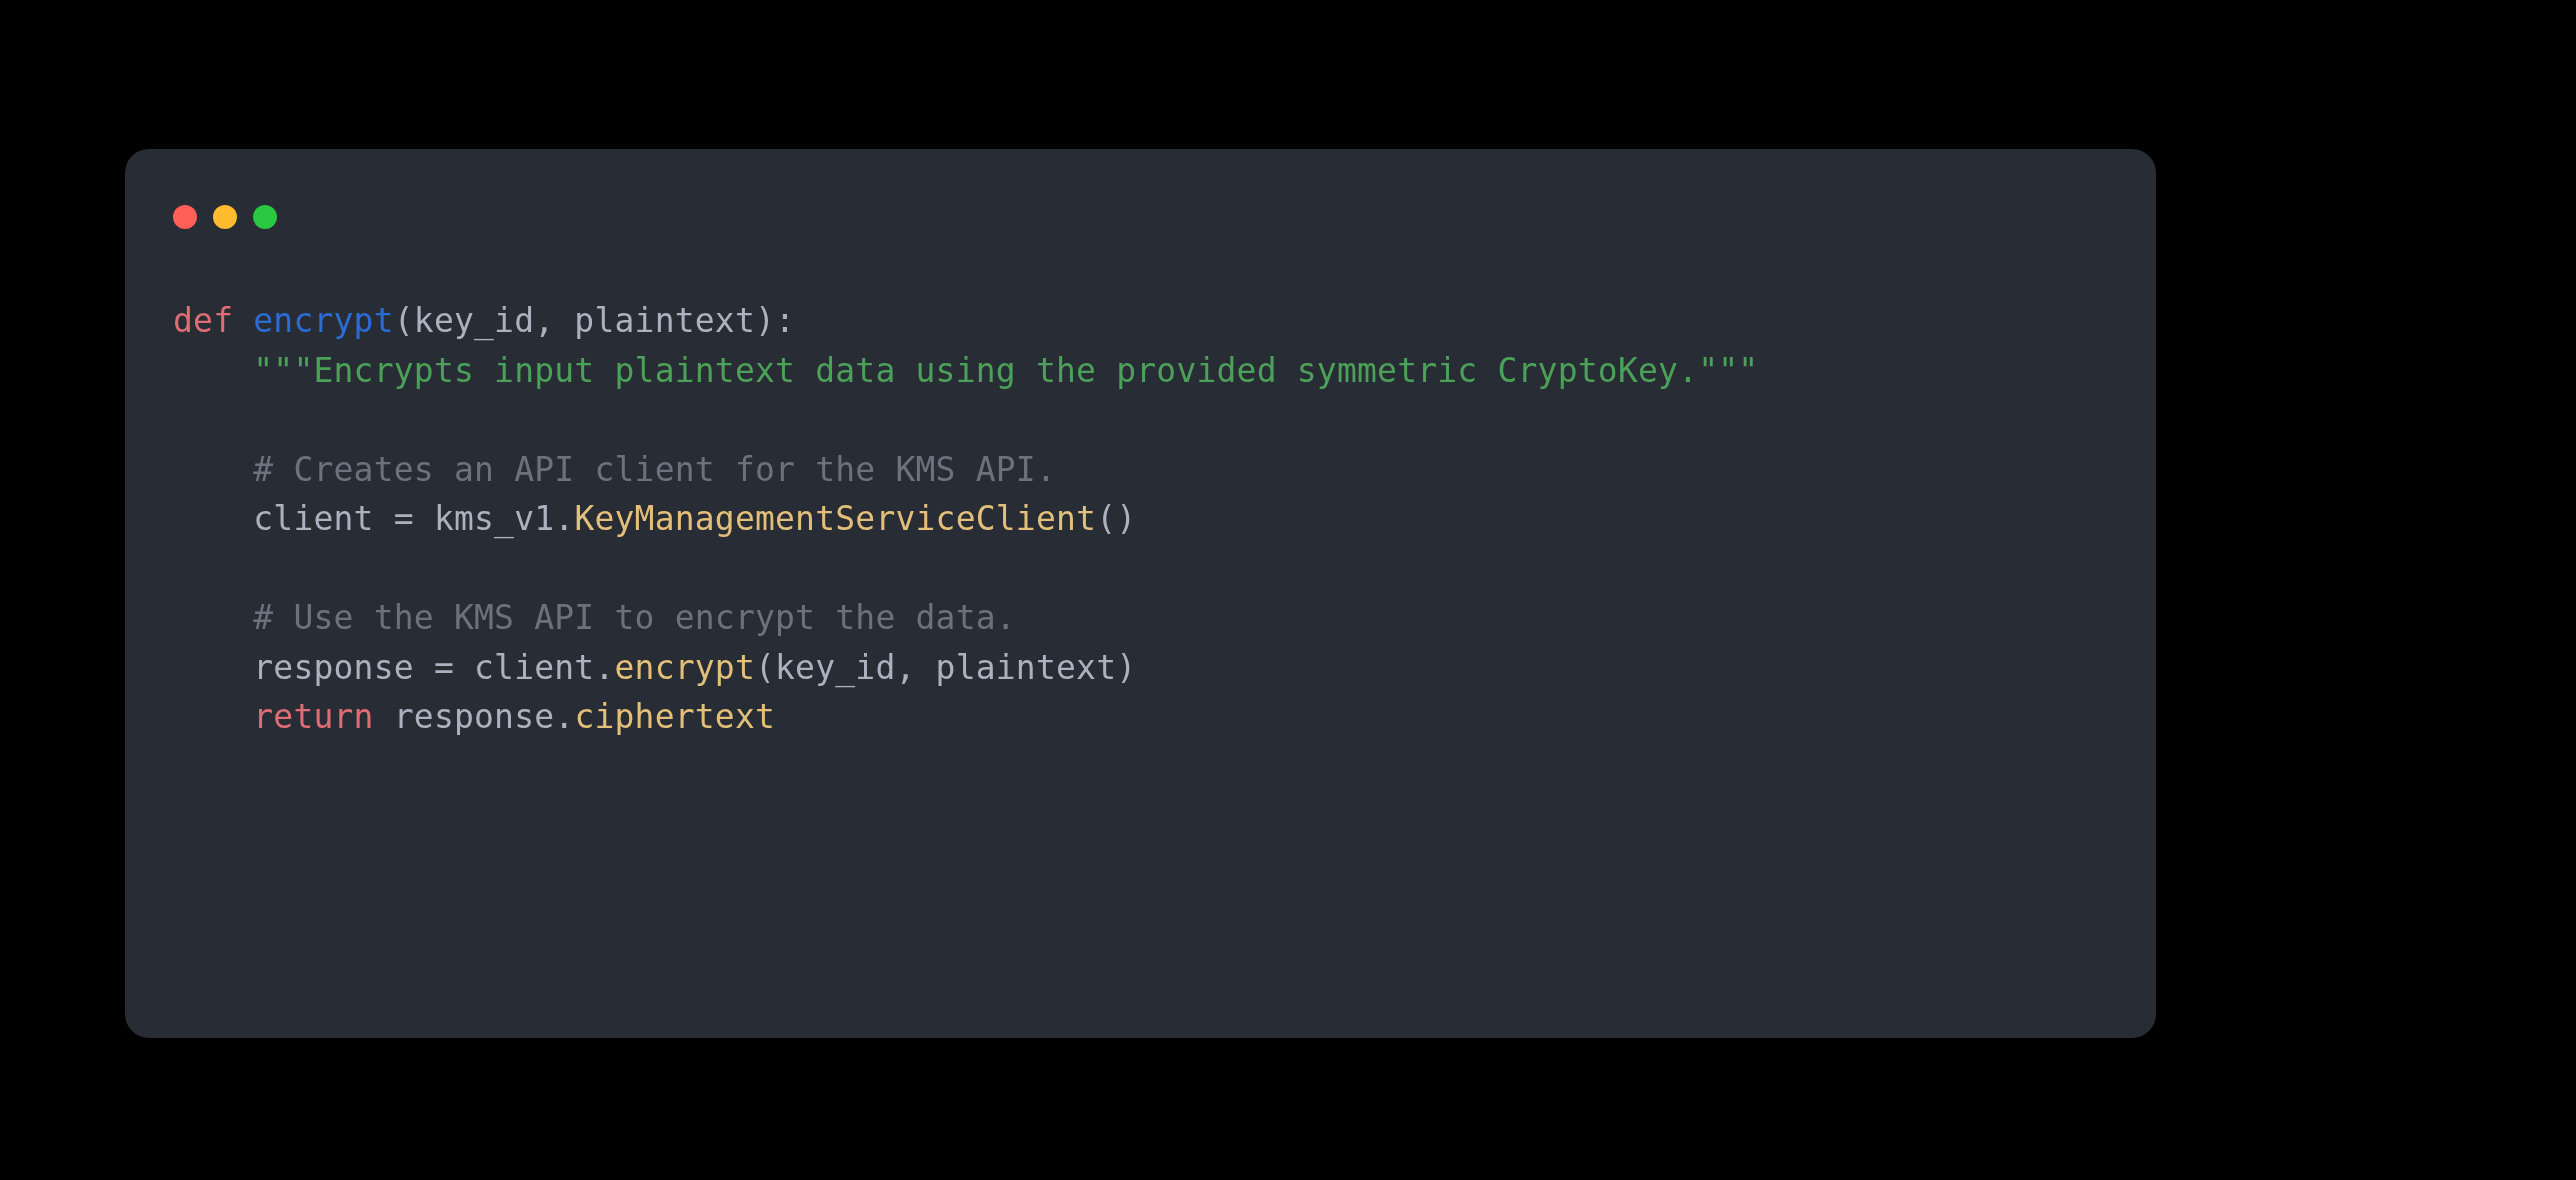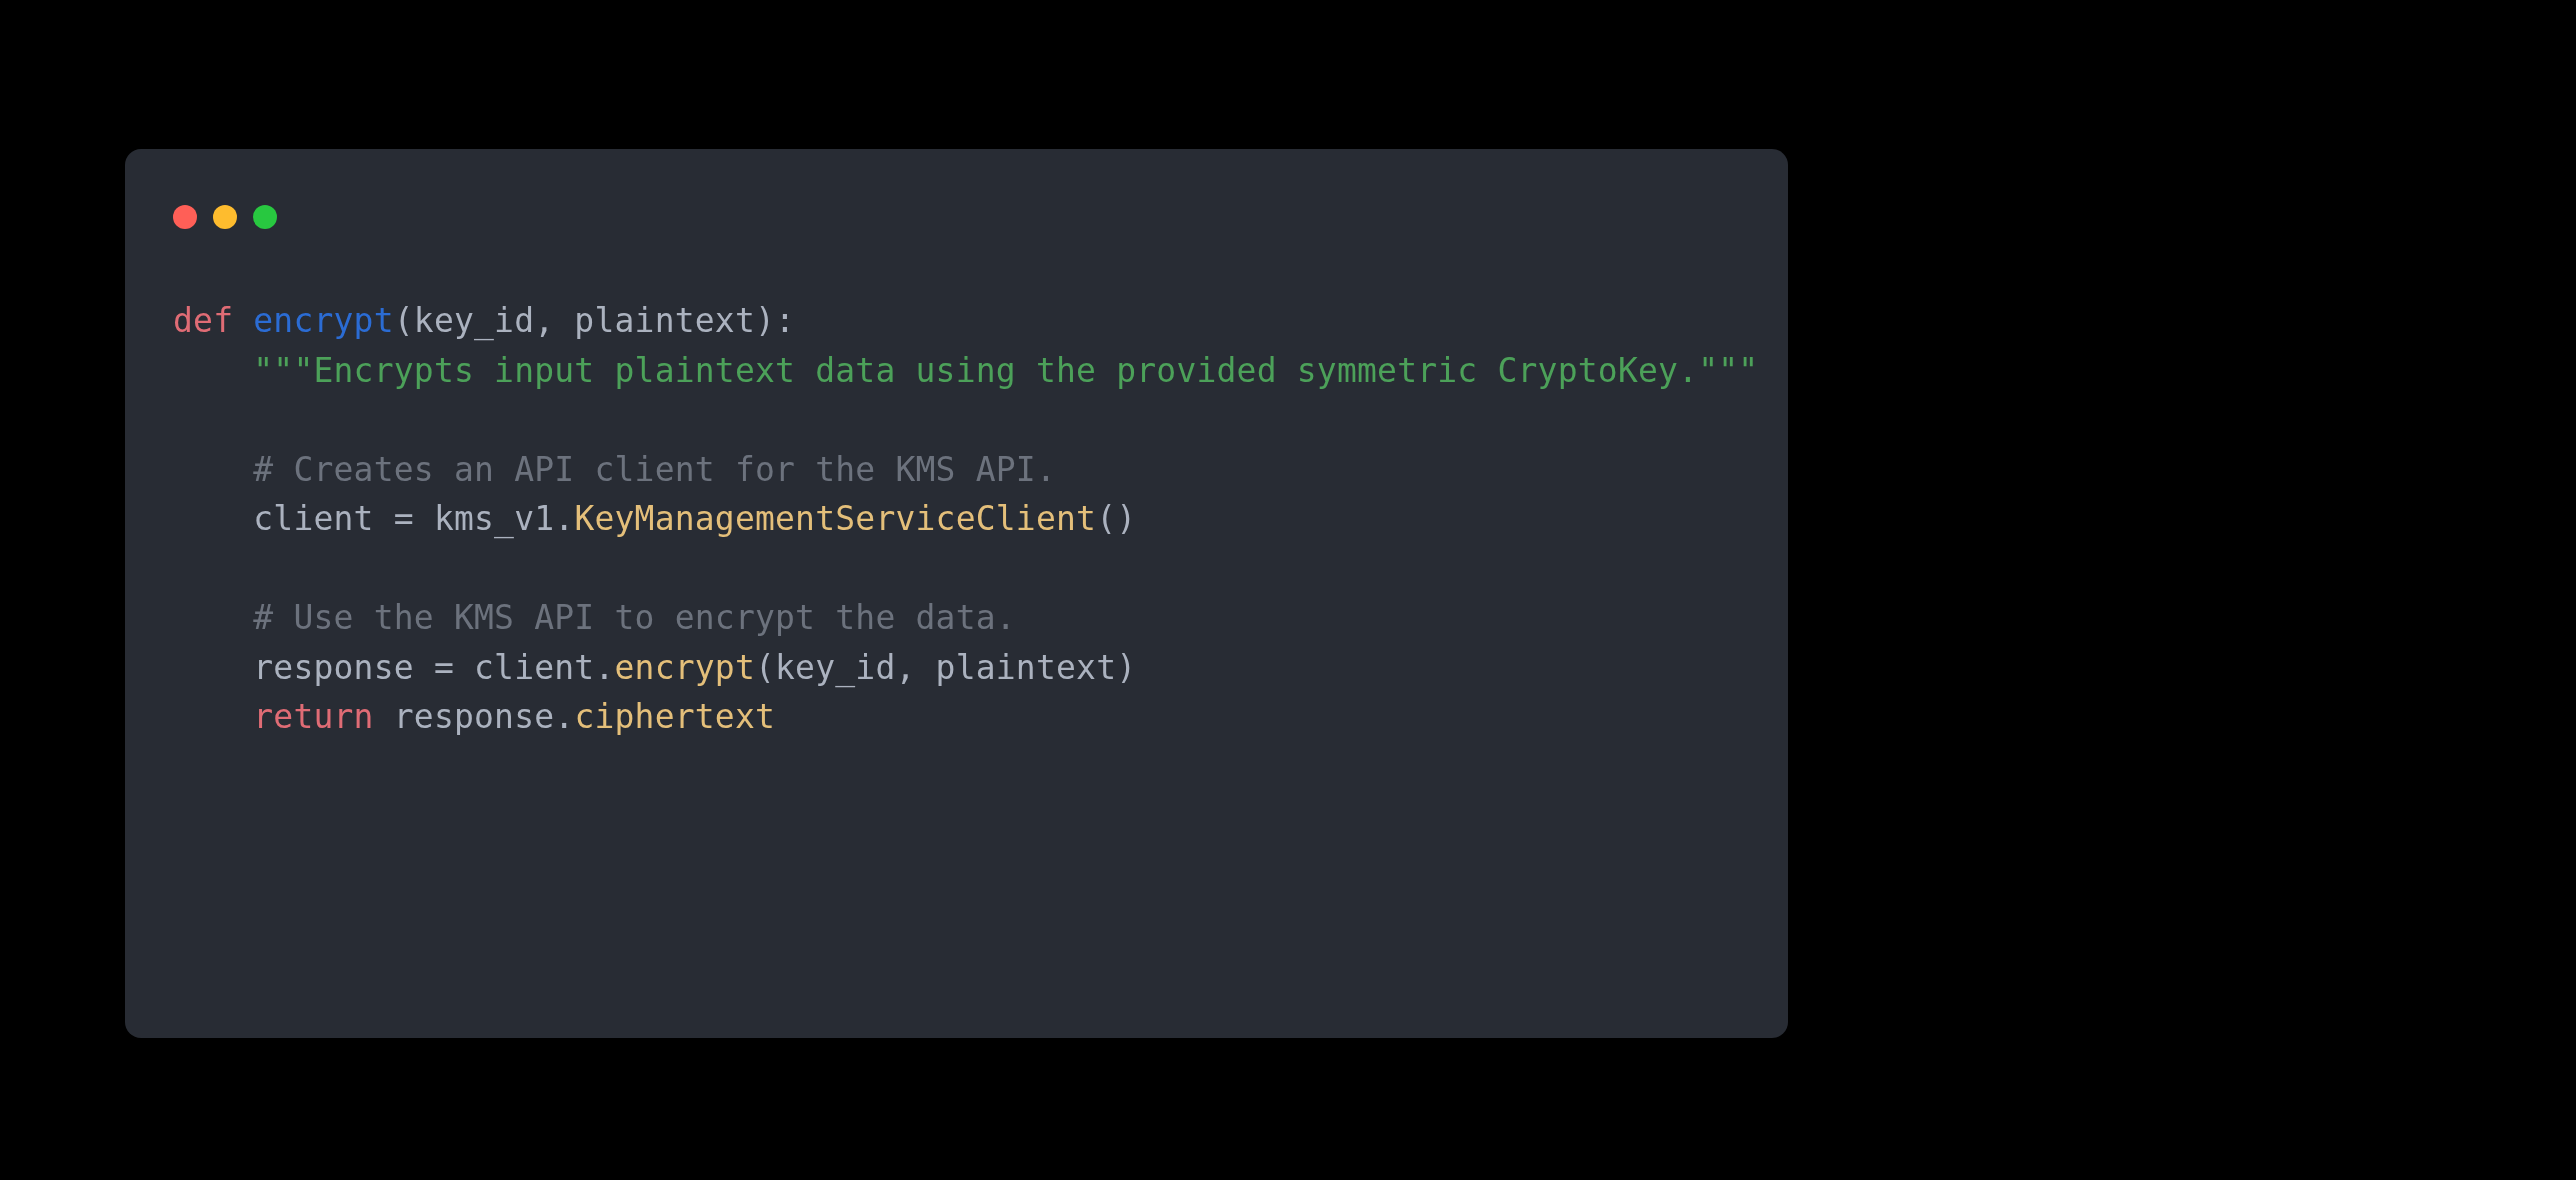--- a/index.html
+++ b/index.html
@@ -12,24 +12,24 @@
   }
   .stage {
     width: 2576px;
     height: 1180px;
     position: relative;
   }
   .window {
     position: absolute;
     left: 125px;
     top: 149px;
-    width: 1663px;
+    width: 2031px;
     height: 889px;
     background: #282c34;
-    border-radius: 16px;
+    border-radius: 24px;
     box-shadow: 0 30px 79px rgba(0,0,0,.6);
     box-sizing: border-box;
     padding: 48px 48px 48px 48px;
   }
   .titlebar {
     display: flex;
     gap: 16px;
     align-items: center;
     height: 40px;
     margin-bottom: 59px;

